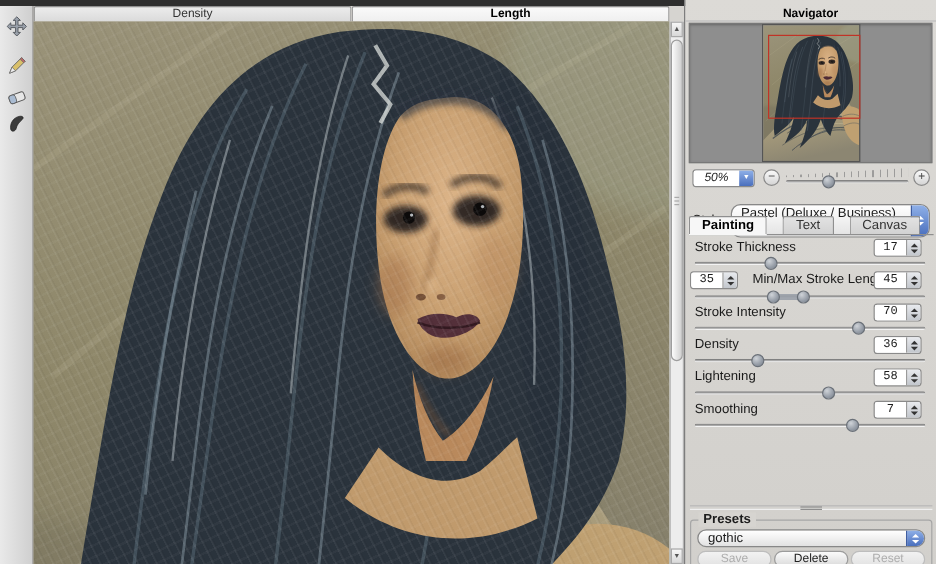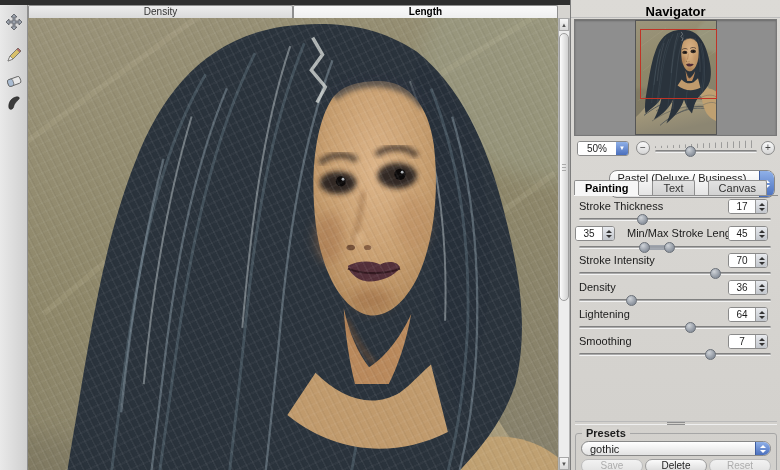--- a/index.html
+++ b/index.html
@@ -38,28 +38,28 @@
   .vscroll .btn.up { top:0; }
   .vscroll .btn.down { bottom:0; }
   .vscroll .thumb { position:absolute; left:0px; top:15px; width:10px; height:268px; border-radius:5px;
                     background:linear-gradient(90deg,#fcfcfc,#d0d0d0); border:1px solid #9e9e9e; cursor:grab; }
   .vscroll .grip { position:absolute; left:2px; right:2px; top:50%; height:1px; background:#aaa; box-shadow:0 3px 0 #aaa, 0 -3px 0 #aaa; }
 
   
   .panel { position:absolute; left:570px; top:0; width:210px; height:470px;
            background:linear-gradient(#dcdad6,#d2d0cc); border-left:1px solid #7d7d7d; }
   .nav-title { position:absolute; top:5px; left:0; width:100%; height:13px; text-align:center;
-               font-weight:bold; font-size:13px; line-height:13px; color:#000;
+               font-weight:bold; font-size:10px; line-height:13px; color:#000;
                border-bottom:1px solid #bdbdbd; }
   .nav-viewport { position:absolute; left:3px; top:19px; width:203px; height:117px; background:#8e8e8e;
                   border:1px solid #787878; box-shadow:inset 0 1px 2px rgba(0,0,0,.25); }
   .nav-thumb { position:absolute; left:61px; top:1px; width:80px; height:113px; box-shadow:0 0 0 1px #555; }
   .nav-frame { position:absolute; left:65px; top:9px; width:77px; height:70px; border:1px solid #c03326; cursor:move; }
 
-  .zoom-row { position:absolute; left:6px; top:139px; width:198px; height:18px; display:flex; align-items:center; }
+  .zoom-row { position:absolute; left:6px; top:139px; width:198px; height:18px; display:flex; align-items:center;font-style:italic; }
   .zoom-combo { display:flex; width:52px; height:15px; border:1px solid #8a8a8a; border-radius:3px; overflow:hidden; background:#fff; cursor:pointer; }
   .zoom-combo .ztext { flex:1; text-align:center; font-size:10px; line-height:13px; background:#fff; }
   .zoom-combo .zcap { width:12px; background:linear-gradient(#8fb0e8,#4a6fbd); color:#fff; font-size:6px; line-height:13px; text-align:center; }
   .round-btn { width:14px; height:14px; border-radius:50%; border:1px solid #8a8a8a;
                background:linear-gradient(#fafafa,#d5d5d5); color:#444; font-size:10px; line-height:11px;
                text-align:center; cursor:pointer; margin-left:7px; flex:none; }
   .round-btn.plus { margin-left:4px; }
   .zoom-slider { position:relative; flex:1; height:16px; margin-left:5px; }
   .zoom-ticks { position:absolute; left:0; right:0; top:0; height:8px;
                 background:repeating-linear-gradient(90deg,#8d8d8d 0 1px, transparent 1px 6px);
@@ -83,21 +83,21 @@
 
   .settings-tabs { position:absolute; left:3px; top:180px; width:204px; height:16px; display:flex; border-bottom:1px solid #8f8f8f; }
   .stab { padding:0 10px; border:1px solid #8f8f8f; border-bottom:none; border-radius:2px 2px 0 0;
           background:linear-gradient(#e2e2e2,#d2d2d2); line-height:15px; font-size:11px; color:#333;
           margin-right:13px; cursor:pointer; }
   .stab.active { background:#f7f7f7; font-weight:bold; color:#000; position:relative; top:0;
                  box-shadow:0 1px 0 #f7f7f7; }
 
   .param-label { position:absolute; left:8px; font-size:11px; color:#1a1a1a; line-height:15px; }
   .spin { position:absolute; display:flex; width:40px; height:15px; border:1px solid #8a8a8a; border-radius:3px;
-          overflow:hidden; background:#fff; }
+          overflow:hidden; background:#fff;font-family:Liberation Mono, monospace; }
   .spin .sval { flex:1; text-align:center; font-size:10px; line-height:13px; background:#fff; }
   .spin .sbtns { width:12px; background:linear-gradient(#e8eaee,#c2c6cc); border-left:1px solid #9a9a9a;
                  display:flex; flex-direction:column; align-items:center; justify-content:center; cursor:pointer; }
   .spin .sbtns i { width:0; height:0; border-left:3px solid transparent; border-right:3px solid transparent; }
   .spin .sbtns i.up { border-bottom:3px solid #333; margin-bottom:2px; }
   .spin .sbtns i.dn { border-top:3px solid #333; }
   .spin.right { right:12px; }
 
   .slider { position:absolute; left:8px; width:192px; height:12px; }
   .slider .track { position:absolute; left:0; right:0; top:4px; height:3px; border-radius:2px;
@@ -393,21 +393,21 @@
           <i class="dn"></i>
         </span>
     </div>
     <div class="slider" style="top:295px">
       <div class="track"></div>
       <div class="handle" style="left: calc(27% - 5px);"></div>
     </div>
 
     <div class="param-label" style="top:307px">Lightening</div>
     <div class="spin right" style="top:307px">
-      <span class="sval">64</span>
+      <span class="sval">58</span>
       <span class="sbtns">
           <i class="up"></i>
           <i class="dn"></i>
         </span>
     </div>
     <div class="slider" style="top:322px">
       <div class="track"></div>
       <div class="handle" style="left: calc(58% - 5px);"></div>
     </div>
 

